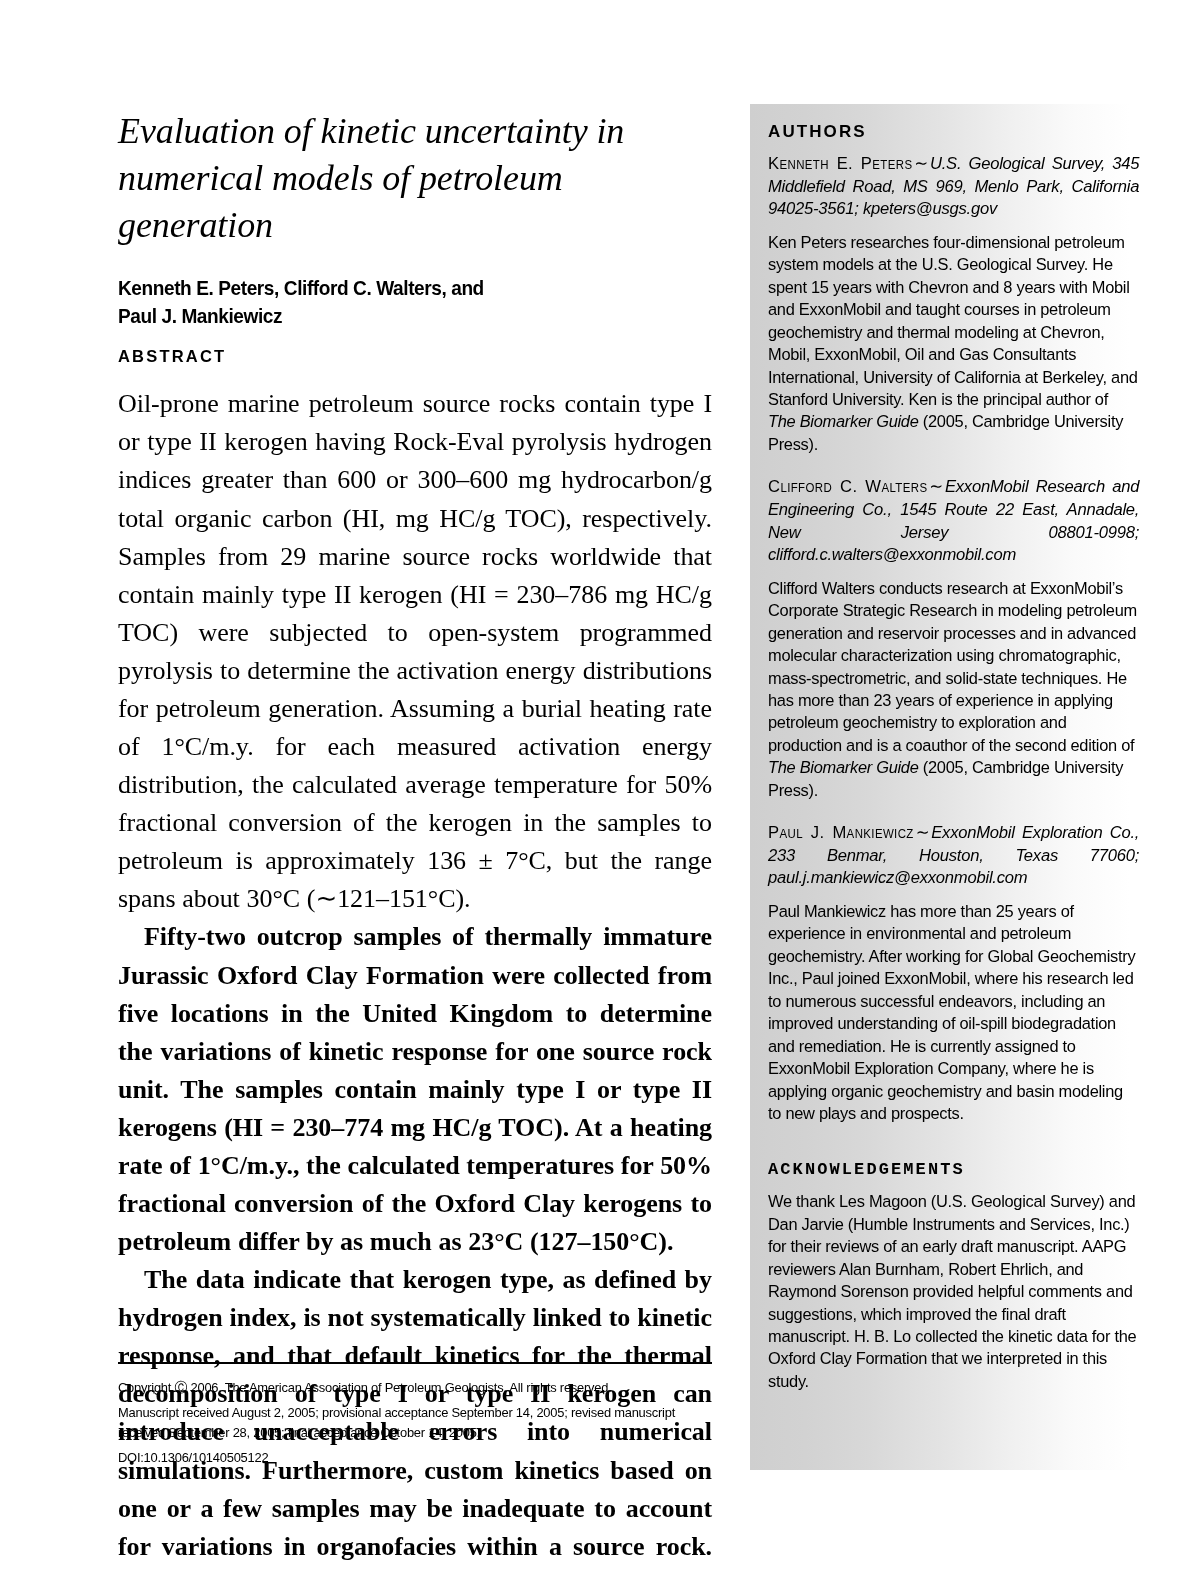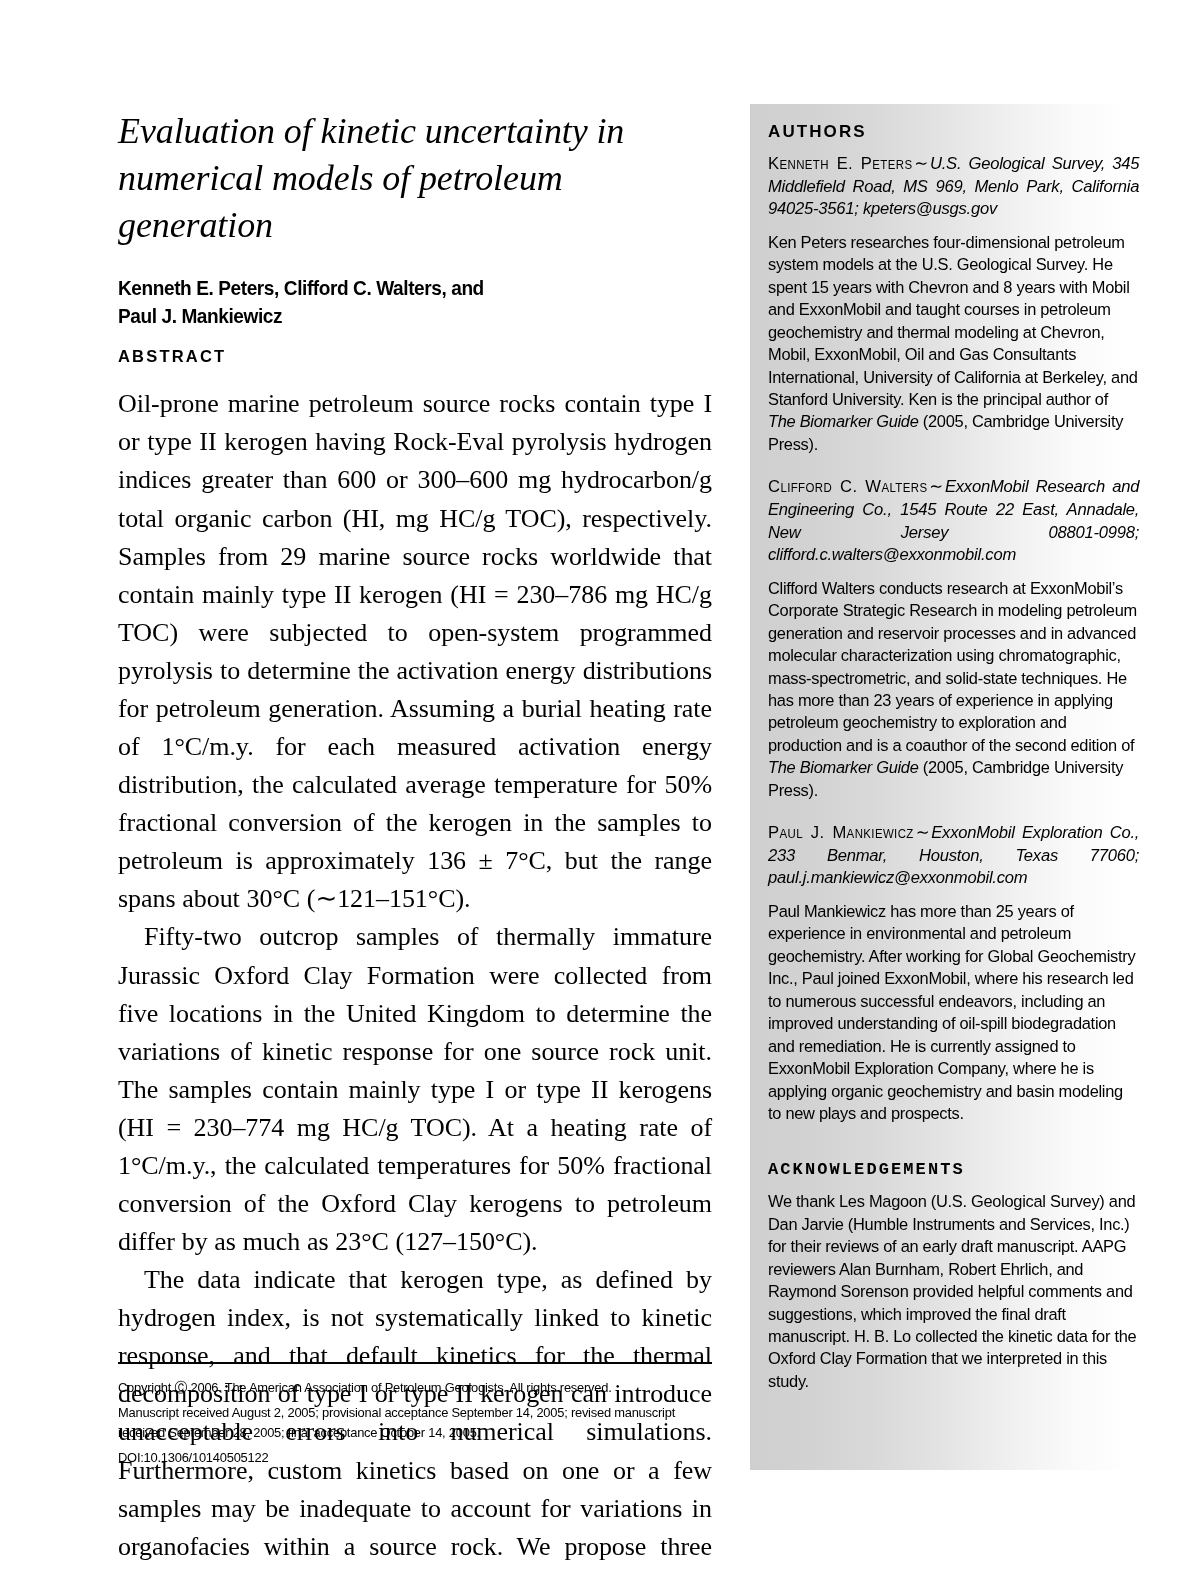--- a/index.html
+++ b/index.html
@@ -72,20 +72,21 @@
     font-size: 26px;
     line-height: 1.465;
     text-align: justify;
     text-justify: inter-word;
     margin: 0;
     letter-spacing: -0.05px;
     word-spacing: 0.3px;
   }
   .abstract-block p + p {
     text-indent: 26px;
+    font-weight: bold;
   }
 
   
   .foot-rule {
     position: absolute;
     left: 118px;
     top: 1362px;
     width: 594px;
     height: 2px;
     background: #000;

